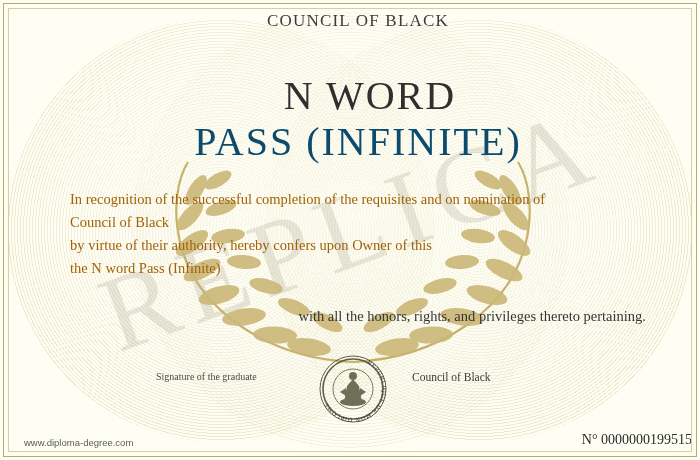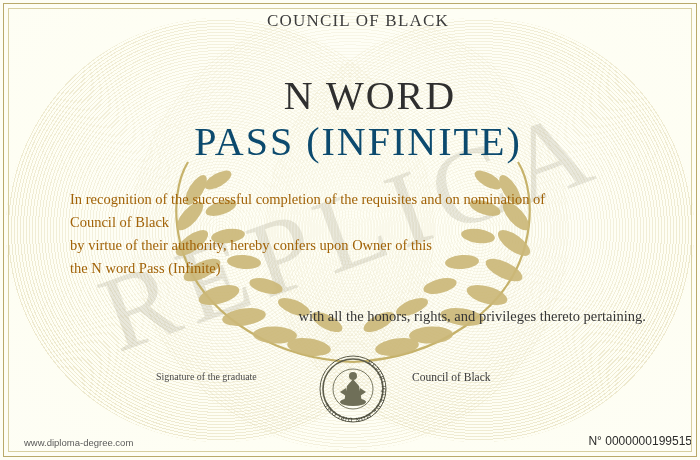--- a/index.html
+++ b/index.html
@@ -192,23 +192,23 @@
     left: 16px;
     font-size: 9.5px;
     color: #5a5a5a;
     font-family: "Liberation Sans", sans-serif;
     margin-top: 40px;
   }
   .footer-right {
     position: absolute;
     bottom: 12px;
     right: 16px;
-    font-size: 12px;
+    font-size: 14px;
     color: #2b2b2b;
-    font-family: Liberation Sans, sans-serif;
+    font-family: Liberation Serif, serif;
   }
 </style>
 </head>
 <body>
 
 <div class="certificate">
 
   <div class="guilloche">
     <div class="ellipse-left"></div>
     <div class="ellipse-right"></div>

